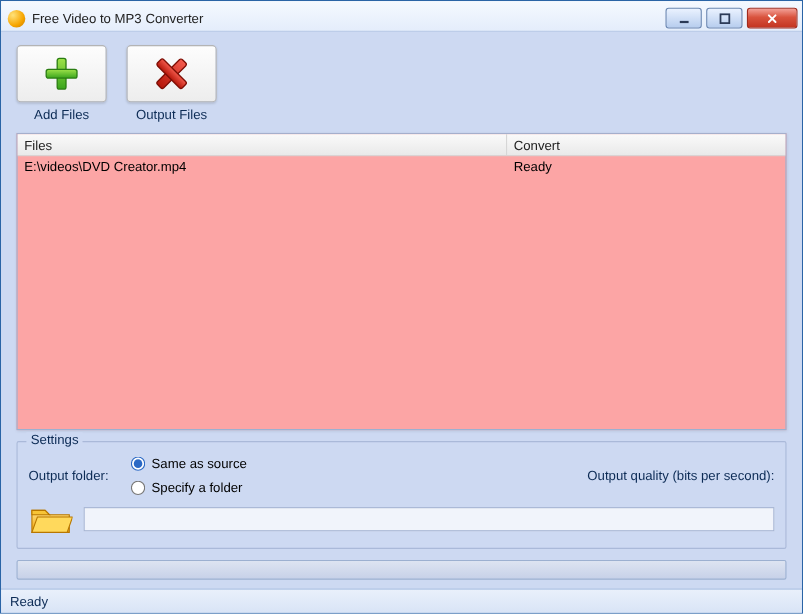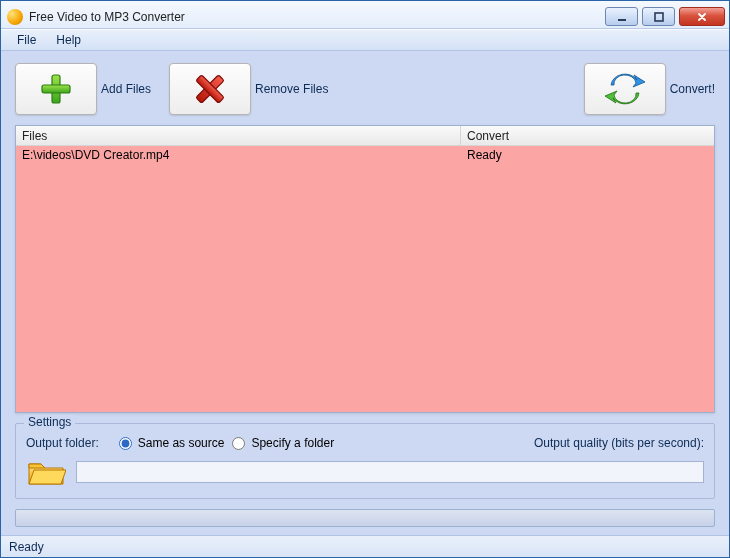--- a/index.html
+++ b/index.html
@@ -78,21 +78,21 @@
     padding: 12px 14px 8px 14px;
     display: flex; flex-direction: column;
     gap: 10px;
   }
   
   .toolbar {
     display: flex; align-items: flex-start;
   }
   .tool-group-left { display: flex; gap: 18px; }
   .tool-group-right { margin-left: auto; }
-  .tool-item { display: flex; flex-direction: row; align-items: center; gap: 4px; }
+  .tool-item { display: flex; flex-direction: column; align-items: center; gap: 4px; }
   .tool-btn {
     width: 82px; height: 52px;
     background: linear-gradient(#fdfdfd, #ededed);
     border: 1px solid #b4b4b4;
     border-radius: 4px;
     box-shadow: inset 0 1px 0 #fff, 0 1px 2px rgba(0,0,0,.12);
     display: flex; align-items: center; justify-content: center;
     cursor: default;
   }
   .tool-btn svg { display: block; }
@@ -149,21 +149,21 @@
     color: #0c2b55;
     font-size: 12px;
     text-align: center;
   }
   .settings-row {
     display: flex; align-items: center; gap: 18px;
     margin-top: 4px;
   }
   .settings-label { color: #0c2b55; white-space: nowrap; }
   .radio-col {
-    display: flex; flex-direction: row; gap: 8px;
+    display: flex; flex-direction: column; gap: 8px;
     margin-left: 2px;
     justify-content: center;
   }
   .radio-item { display: flex; align-items: center; gap: 6px; }
   .radio-item input { accent-color: #2b69c5; margin:0; }
   .quality-wrap {
     margin-left: auto;
     display: flex; align-items: center; gap: 8px; flex-direction: column;
   }
   .dropdown {
@@ -227,24 +227,20 @@
           </svg>
       </div>
       <div class="win-btn close">
         <svg width="12" height="12" viewBox="0 0 12 12">
             <path d="M3 3 L9 9 M9 3 L3 9" stroke="#fff" stroke-width="1.8" stroke-linecap="round"></path>
           </svg>
       </div>
     </div>
   </div>
 
-  <div class="menubar">
-    <div class="menu-item">File</div>
-    <div class="menu-item">Help</div>
-  </div>
 
   <div class="body">
 
     <div class="toolbar">
       <div class="tool-group-left">
         <div class="tool-item">
           <div class="tool-btn">
             <span>
               <svg width="40" height="40" viewBox="0 0 40 40">
                 <defs>
@@ -270,34 +266,21 @@
                       <stop offset="100%" stop-color="#b5160a"></stop>
                     </linearGradient>
                   </defs>
                 <g transform="rotate(45 20 20)">
                   <rect x="16" y="4" width="8" height="32" rx="2" fill="url(#g2)" stroke="#7e0e05" stroke-width="1.2"></rect>
                   <rect x="4" y="16" width="32" height="8" rx="2" fill="url(#g2)" stroke="#7e0e05" stroke-width="1.2"></rect>
                 </g>
               </svg>
             </span>
           </div>
-          <div class="tool-label">Remove Files</div>
-        </div>
-      </div>
-      <div class="tool-group-right">
-        <div class="tool-item">
-          <div class="tool-btn">
-            <span>
-              <svg width="44" height="40" viewBox="0 0 44 40">
-                <path d="M 8 16 A 14 12 0 0 1 34 11 L 31 6 L 42 13 L 30 18 L 33 14 A 11 9 0 0 0 11 16 Z" fill="#2f92e6" stroke="#13558f" stroke-width="0.8"></path>
-                <path d="M 36 24 A 14 12 0 0 1 10 29 L 13 34 L 2 27 L 14 22 L 11 26 A 11 9 0 0 0 33 24 Z" fill="#4fbf3b" stroke="#1f6e12" stroke-width="0.8"></path>
-              </svg>
-            </span>
-          </div>
-          <div class="tool-label">Convert!</div>
+          <div class="tool-label">Output Files</div>
         </div>
       </div>
     </div>
 
     <div class="list-wrap">
       <div class="list-header">
         <div class="col files">Files</div>
         <div class="col status">Convert</div>
       </div>
       <div class="list-body">

